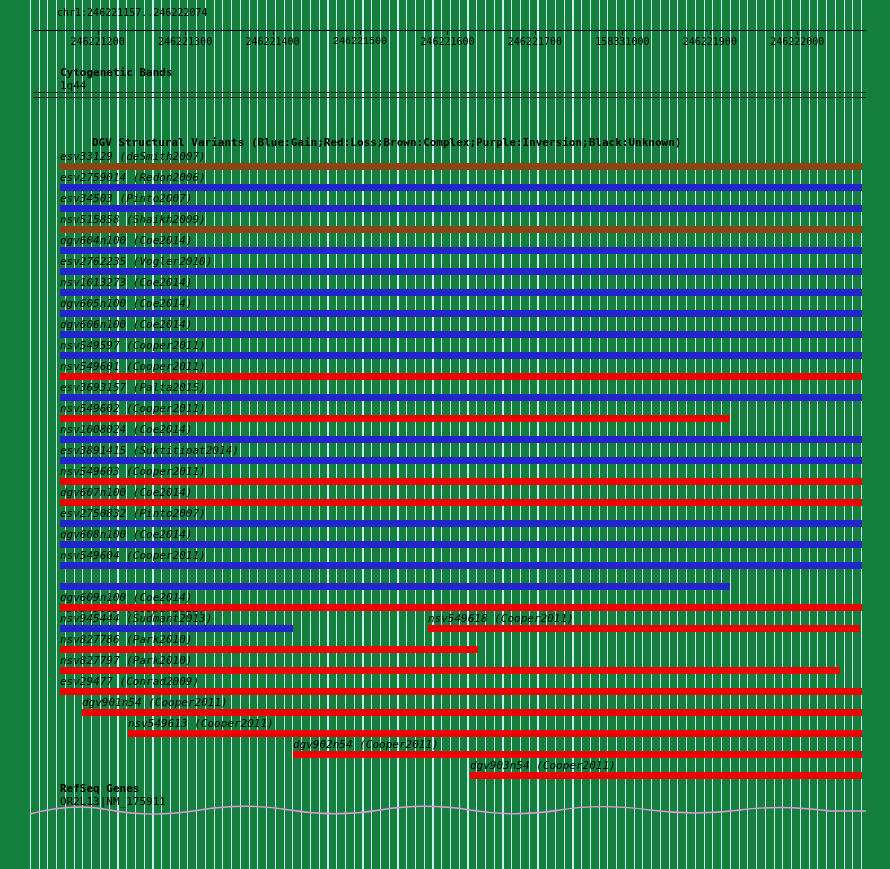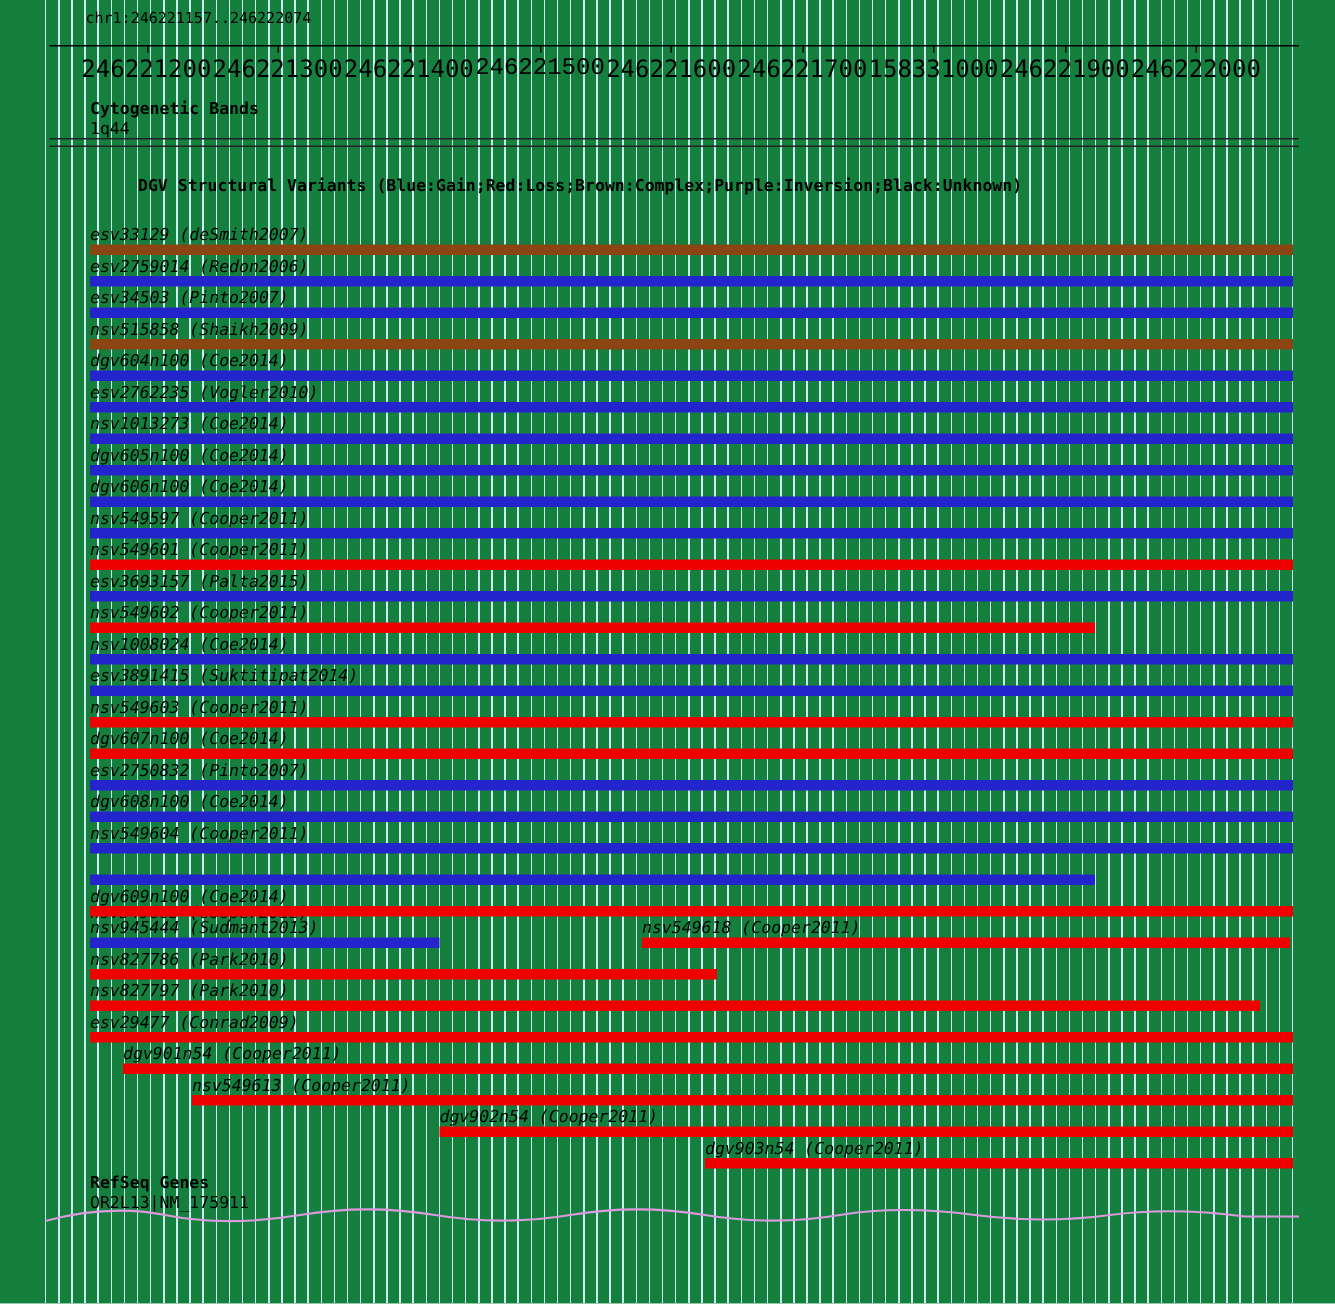--- a/index.html
+++ b/index.html
@@ -16,28 +16,28 @@
   #grid {
     position:absolute; left:30px; top:0; width:836px; height:869px;
     background:repeating-linear-gradient(to right,
       #c9edf1 0px, #c9edf1 1px, transparent 1px, transparent 8.75px);
   }
   .hdr { position:absolute; font-weight:bold; font-size:11px; white-space:pre; }
   .txt { position:absolute; font-size:11px; white-space:pre; }
   #region-label { left:57px; top:7px; font-size:10px; }
   #ruler-line { position:absolute; left:33px; top:30px; width:833px; height:0; border-top:1px solid #000; }
   .tick { position:absolute; top:30px; width:1px; height:5px; background:#000; }
-  .tick-label { position:absolute; top:36px; font-size:16px; transform:translateX(-50%); white-space:nowrap; }
+  .tick-label { position:absolute; top:36px; font-size:10px; transform:translateX(-50%); white-space:nowrap; }
   #cyto-title { left:60px; top:66px; }
   #cyto-band  { left:60px; top:79px; }
   #cyto-box {
     position:absolute; left:33px; top:92px; width:833px; height:6px;
     border-top:1px solid #222; border-bottom:1px solid #222;
   }
-  #dgv-title { left:60px; top:117px;padding-left:32px; }
+  #dgv-title { left:60px; top:136px;padding-left:32px; }
   #tracks { position:absolute; left:0; top:16px; width:788px; height:869px;font-style:italic; }
   .vlabel { position:absolute; font-size:11px; line-height:12px; white-space:pre; }
   .vbar   { position:absolute; height:7px; }
   #refseq-title { left:60px; top:782px; }
   #refseq-gene  { left:60px; top:795px; }
   #gene-svg { position:absolute; left:30px; top:797px; }
 </style>
 </head>
 <body>
 

